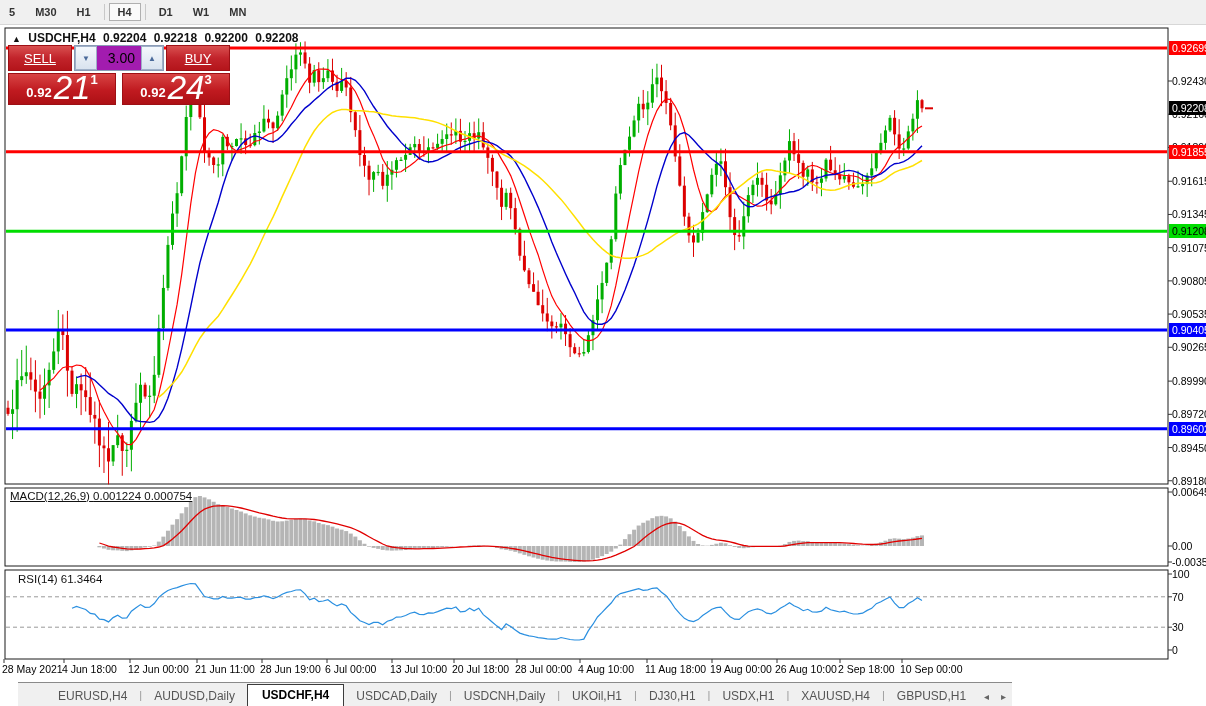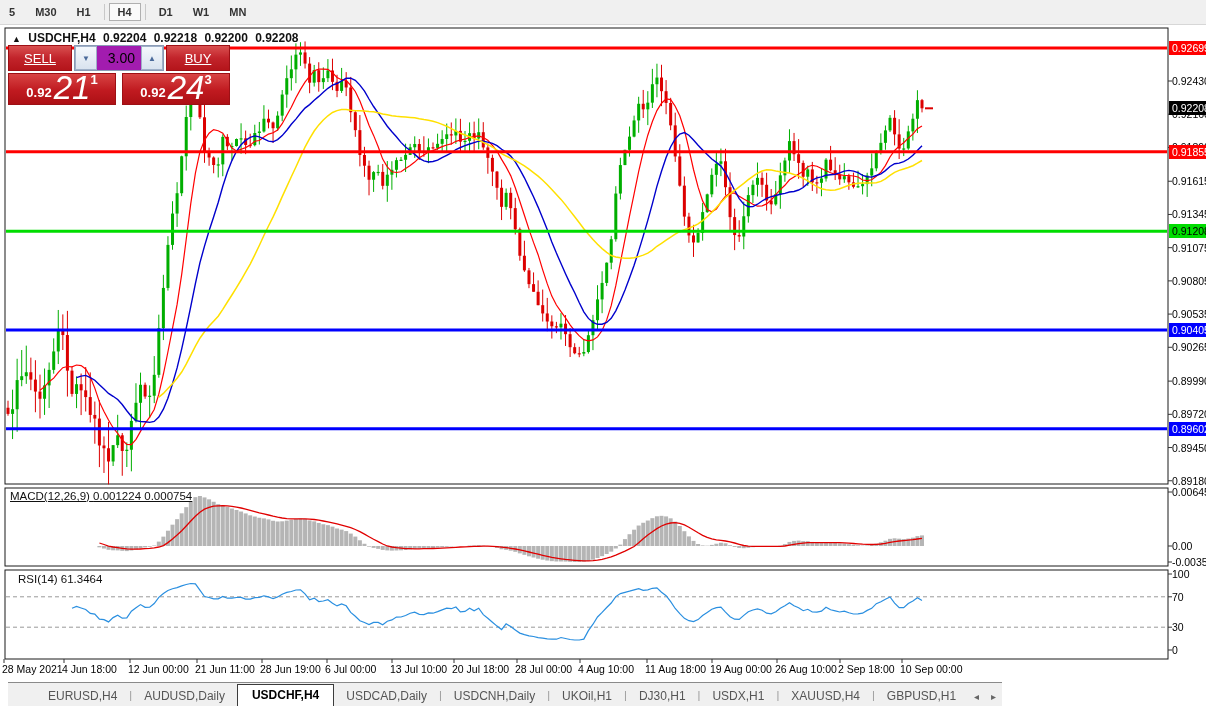--- a/index.html
+++ b/index.html
@@ -37,21 +37,21 @@
   .pbox .sup{font-size:13px;font-weight:700;align-self:flex-start;margin-top:-2px;}
   
   .tick{position:absolute;left:1172px;transform:translateY(-50%);font-size:10.5px;color:#000;z-index:2;white-space:nowrap;}
   .badge{position:absolute;left:1169px;transform:translateY(-50%);font-size:10.5px;z-index:4;
          padding:1px 3px 1px 3px;white-space:nowrap;}
   
   .indlabel{position:absolute;font-size:11.5px;color:#111;z-index:3;}
   
   .date{position:absolute;top:663px;font-size:10.5px;color:#000;white-space:nowrap;z-index:2;}
   
-  .tabbar{position:absolute;left:8px;top:682px;width:994px;height:24px;background:#f0f0f0;
+  .tabbar{position:absolute;left:18px;top:682px;width:994px;height:24px;background:#f0f0f0;
           border-top:1px solid #8a8a8a;display:flex;align-items:center;z-index:6;}
   .tabs{display:flex;align-items:flex-end;margin-left:28px;height:100%;}
   .tab{font-size:12px;color:#555;padding:3px 12px 4px 12px;display:flex;align-items:center;height:14px;}
   .tab.active{background:#fff;border:1px solid #3c3c3c;border-bottom:none;color:#000;font-weight:700;
               margin-top:0;padding:3px 14px 5px 14px;}
   .tabsep{color:#999;font-size:11px;align-self:center;}
   .tabnav{position:absolute;right:6px;top:8px;display:flex;gap:12px;color:#666;font-size:10px;}
 </style>
 </head>
 <body>

